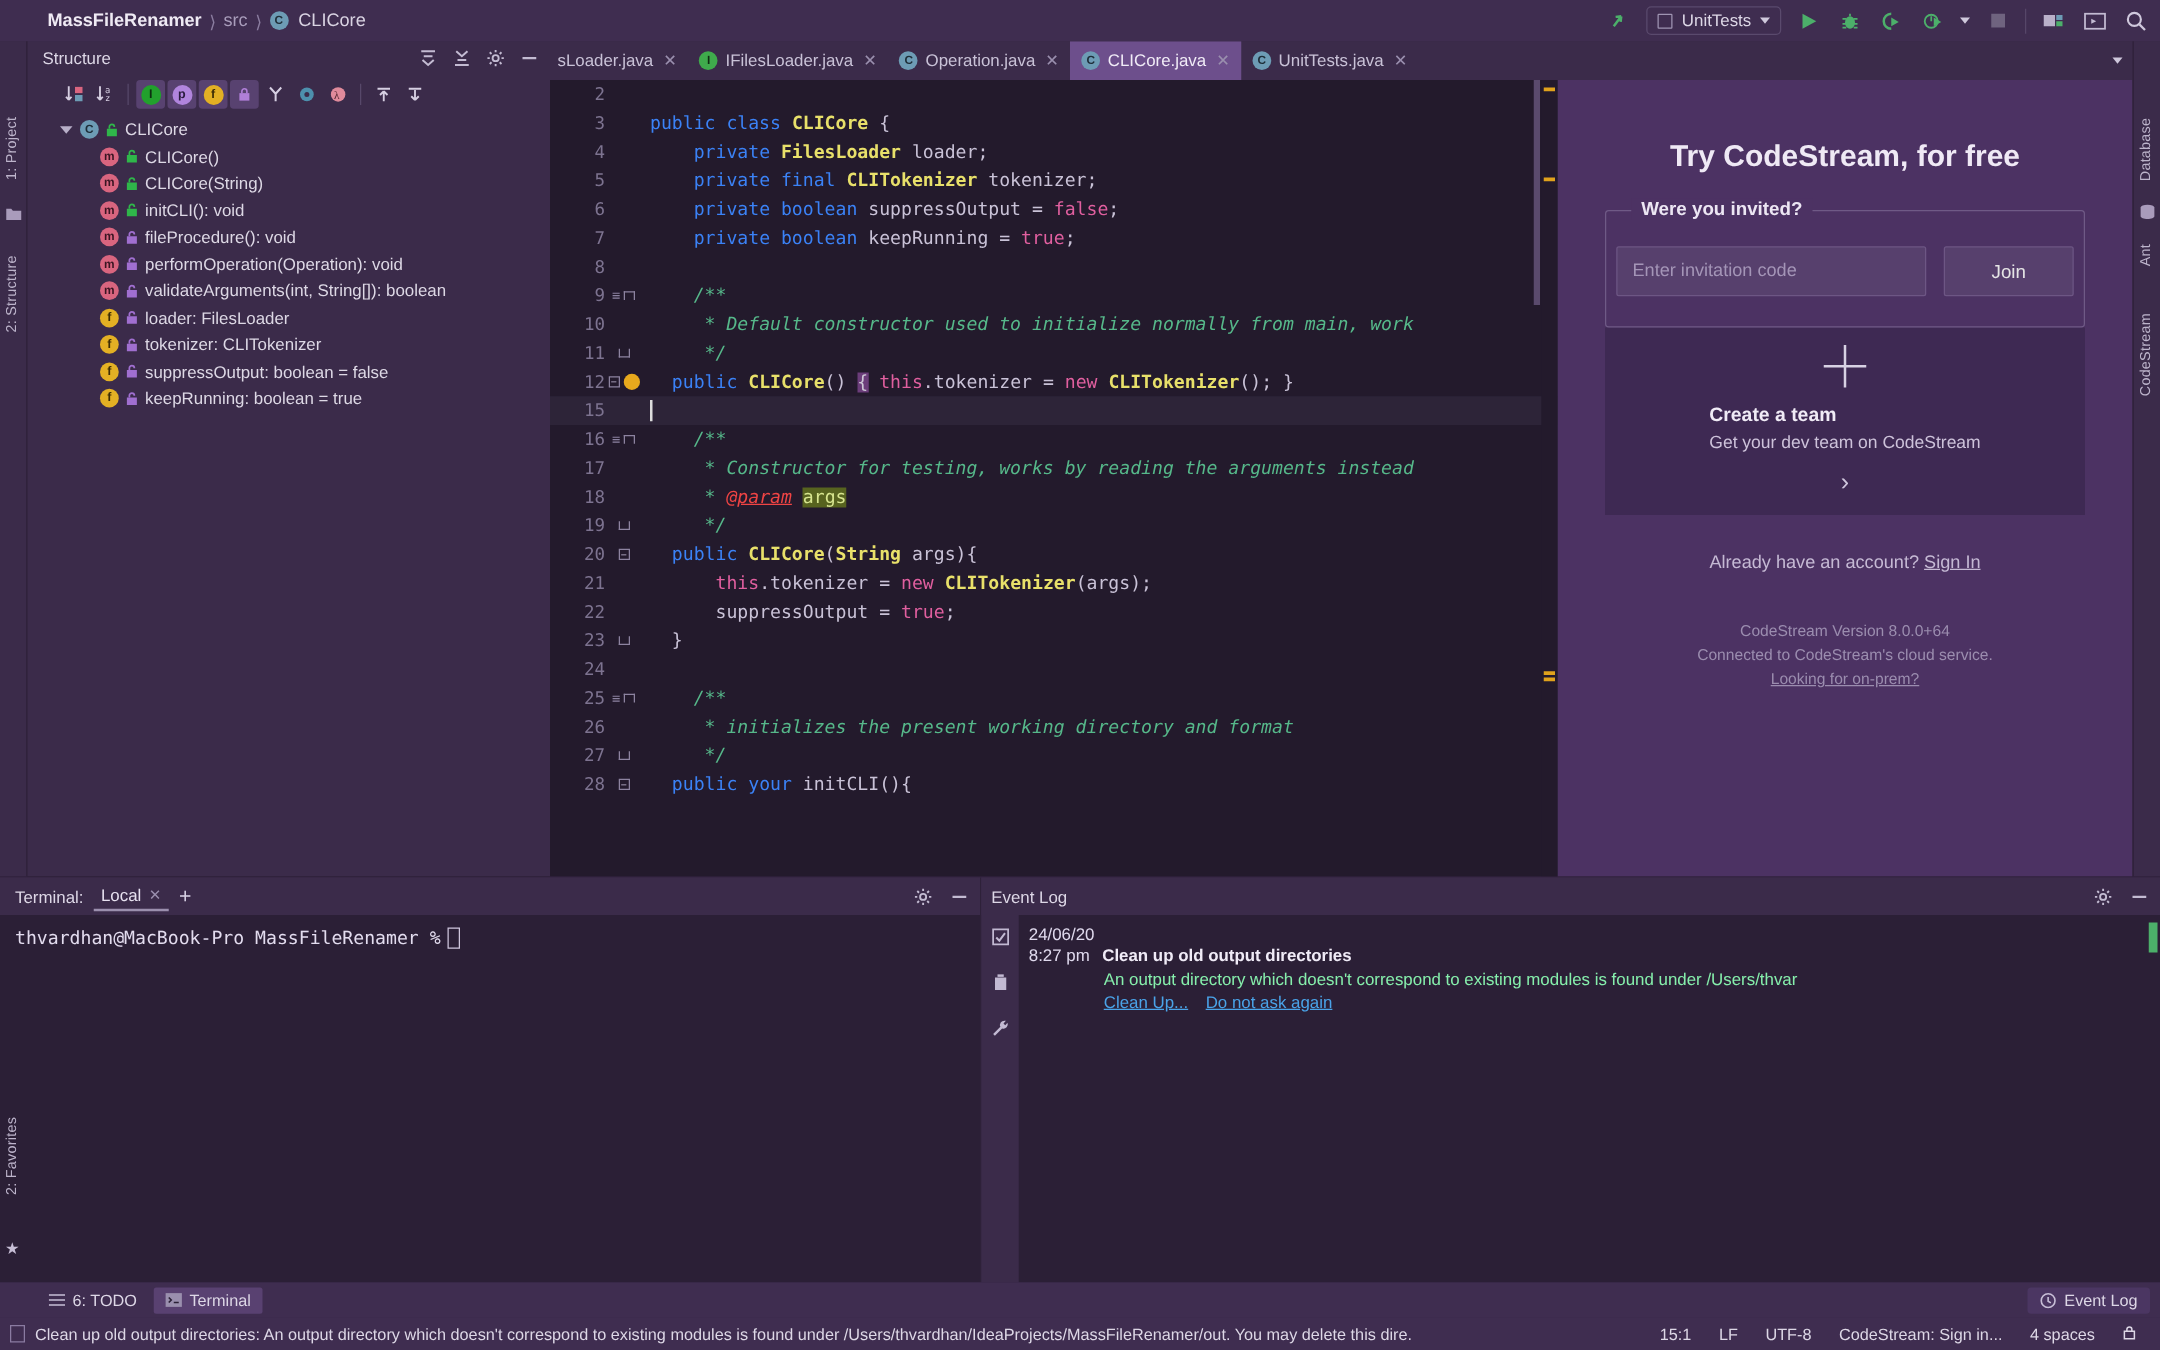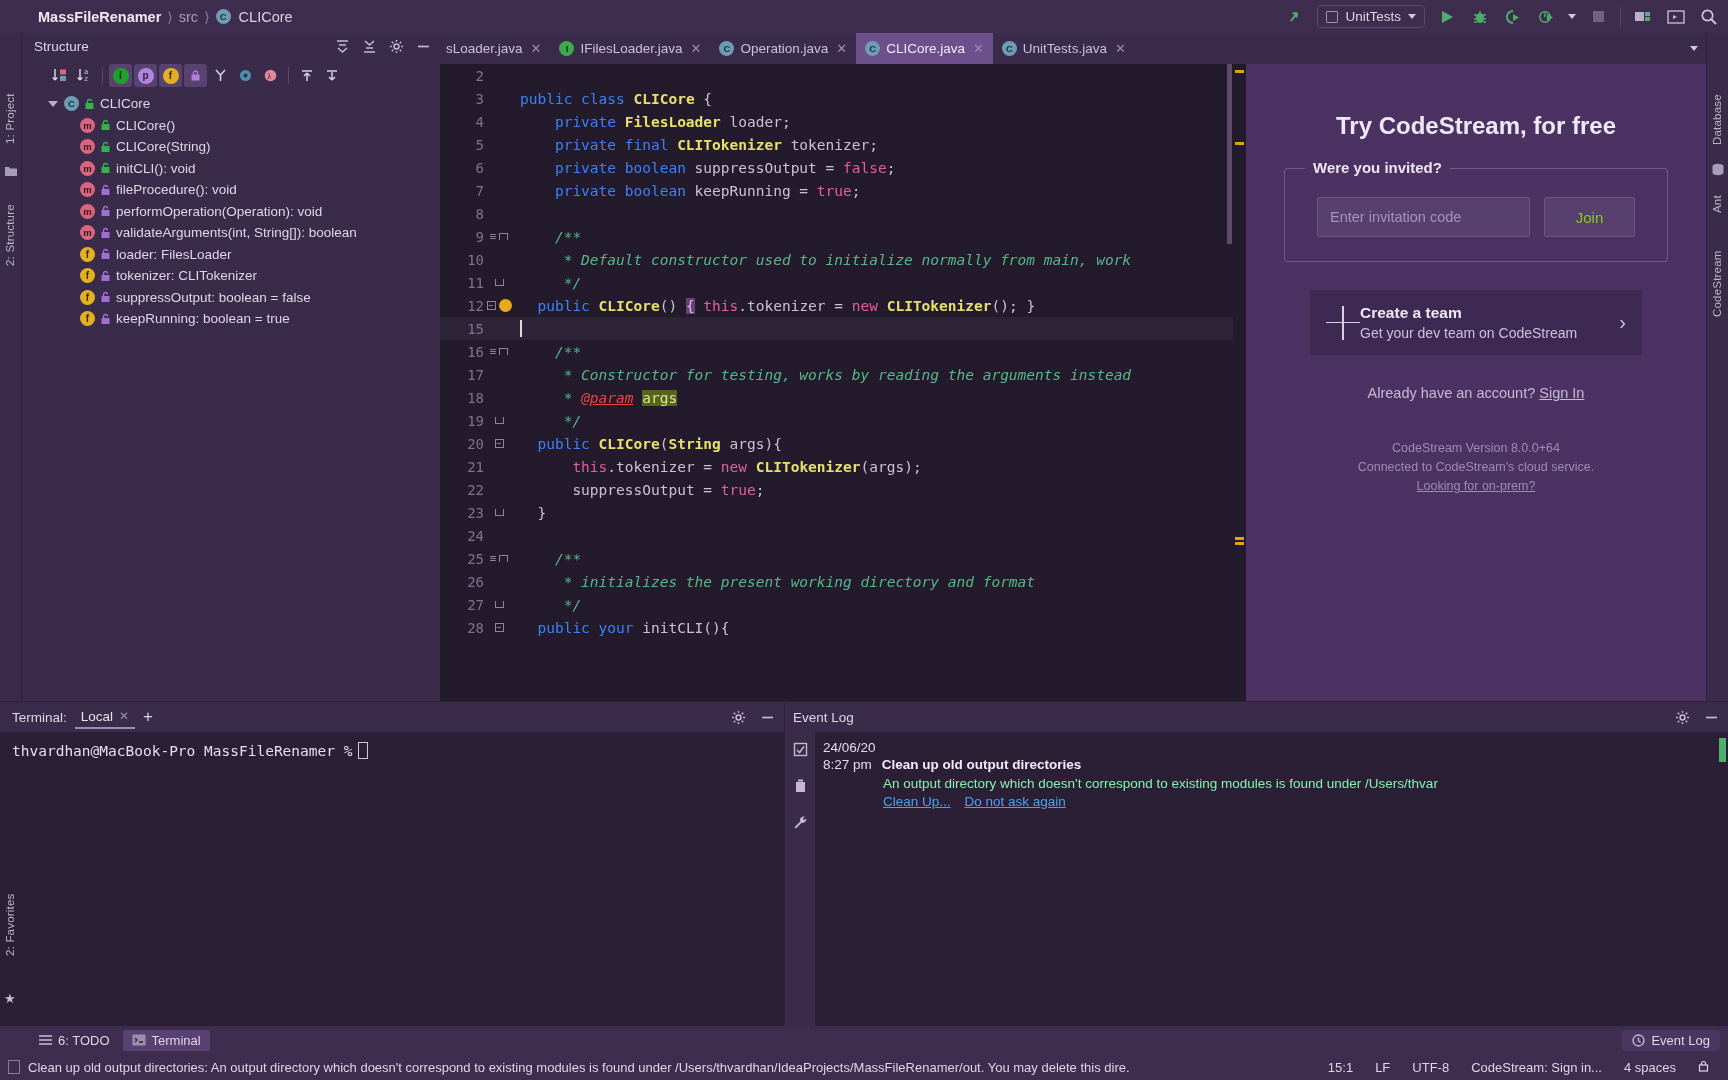--- a/index.html
+++ b/index.html
@@ -133,41 +133,41 @@
   .erroStripe{ position:absolute; right:0; top:0; bottom:0; width:13px; background:#231a2c; }
   .mark{ position:absolute; right:2px; width:9px; height:2.5px; }
 
   
   .codestream{
     width:460px;flex:0 0 460px;background:#4c3263;display:flex;flex-direction:column;
     align-items:center; padding-top:48px; min-height:0; overflow:hidden;
   }
   .cs-title{ font-size:24px;font-weight:bold;color:#efe9f5; margin-bottom:28px; }
   .cs-fieldset{
-    width:384px; border:1px solid #6f5a86; border-radius:3px; padding:18px 32px 24px;
-    position:relative; margin-bottom:28px;
+    width:384px; border:1px solid #6f5a86; border-radius:3px; padding:18px 8px 24px;
+    position:relative; 
   }
   .cs-legend{
     position:absolute; top:-10px; left:20px; background:#4c3263; padding:0 8px;
     font-size:15px; font-weight:bold; color:#ece6f3;
   }
   .cs-row{ display:flex; gap:14px; align-items:stretch; margin-top:10px; }
   .cs-input{
     flex:1; background:#57406d; border:1px solid #6d5684; border-radius:2px;
     height:40px; color:#b7a8c8; font-size:14.5px; padding:0 12px; outline:none;
     font-family:"Liberation Sans", sans-serif;
   }
   .cs-input::placeholder{ color:#a495b7; }
   .cs-join{
     width:104px; background:#57406d; border:1px solid #6d5684; border-radius:2px;
-    color:#84cc16; font-size:15px; cursor:pointer; font-family:"Liberation Sans", sans-serif;
+    color:#e5e5e5; font-size:15px; cursor:pointer; font-family:"Liberation Sans", sans-serif;
   }
   .cs-card{
-    width:332px;background:#3e2953;display:flex;align-items:center;
-    padding:14px 16px; cursor:pointer; margin-bottom:30px;
+    width:384px;background:#3e2953;display:flex;align-items:center;gap:14px;
+    padding:14px 16px; cursor:pointer; margin-bottom:30px;flex-direction:column;
   }
   .cs-plus{ width:34px;height:34px;position:relative;flex:0 0 34px; }
   .cs-plus:before,.cs-plus:after{ content:"";position:absolute;background:#d8d1e4; }
   .cs-plus:before{ left:0;right:0;top:16px;height:1.7px; }
   .cs-plus:after{ top:0;bottom:0;left:16px;width:1.7px; }
   .cs-card-txt{ flex:1; }
   .cs-card-t{ font-size:15.5px;font-weight:bold;color:#f0ebf6;margin-bottom:3px; }
   .cs-card-s{ font-size:14px;color:#cdc2da; }
   .cs-chev{ color:#cfc6dd;font-size:20px; }
   .cs-already{ font-size:14.5px;color:#c5b9d4; margin-bottom:38px; }

